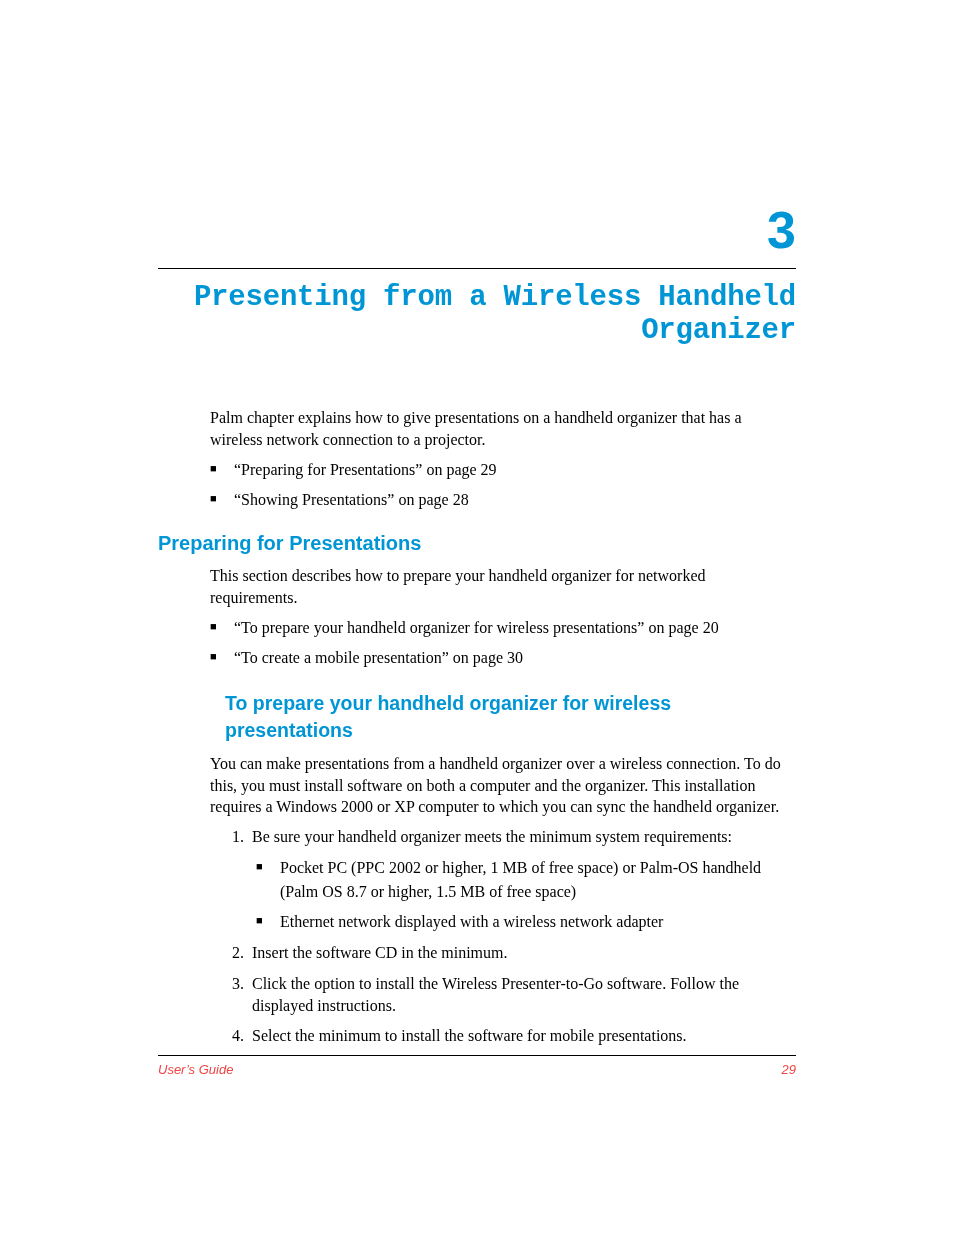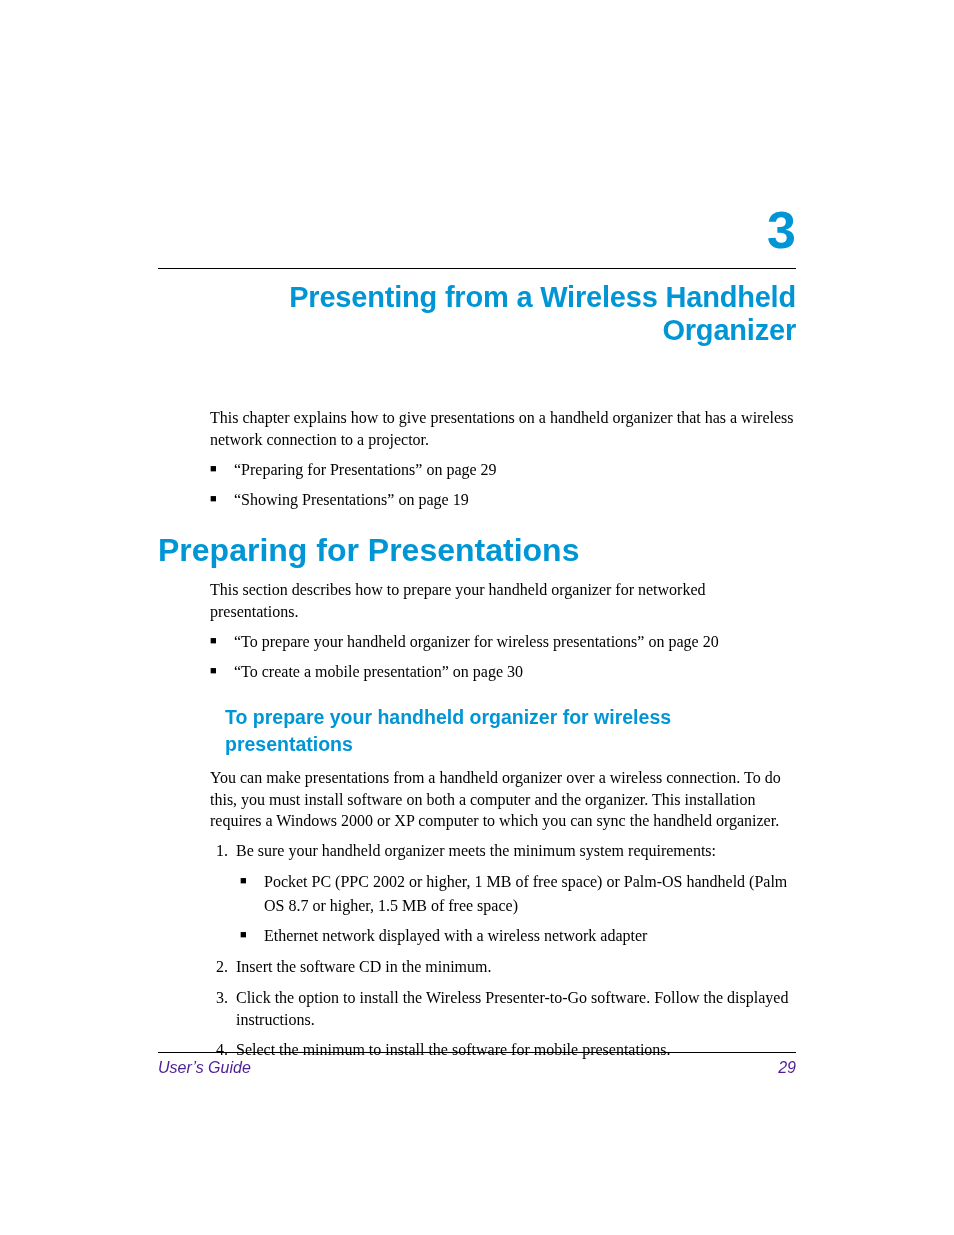--- a/index.html
+++ b/index.html
@@ -24,21 +24,21 @@
     text-align: right;
     margin: 0 0 8px 0;
     letter-spacing: 0;
   }
   .rule {
     border: 0;
     border-top: 1.5px solid #000;
     margin: 0 0 12px 0;
   }
   .chapter-title {
-    font-family: Liberation Sans, sans-serif;
+    font-family: Liberation Mono, monospace;
     font-weight: 600;
     font-size: 29px;
     color: #0096d6;
     margin: 0 0 60px 0;
     text-align: right;
     letter-spacing: -0.2px;
   }
   .body-block {
     margin-left: 52px;
     font-size: 16px;
@@ -63,39 +63,39 @@
     content: "■";
     position: absolute;
     left: 0;
     top: 2px;
     font-size: 11px;
     color: #000;
   }
   .h2 {
     font-family: "Trebuchet MS", "Arial", sans-serif;
     font-weight: 600;
-    font-size: 32px;
+    font-size: 20px;
     color: #0096d6;
     margin: 18px 0 10px 0;
   }
   .h3 {
     font-family: "Trebuchet MS", "Arial", sans-serif;
     font-weight: 600;
     font-size: 19.5px;
     color: #0096d6;
     margin: 20px 0 10px 15px;
   }
   ol.num {
     list-style: decimal;
     padding-left: 22px;
     margin: 8px 0 0 0;
   }
   ol.num > li {
     padding-left: 4px;
-    margin: 8px 0;
+    margin: 8px 16px;
     line-height: 1.4;
   }
   ol.num ul.sq {
     margin: 8px 0 8px 4px;
   }
   .footer {
     position: absolute;
     left: 158px;
     right: 158px;
     bottom: 158px;
@@ -103,45 +103,45 @@
   .footer-rule {
     border: 0;
     border-top: 1px solid #000;
     margin: 0 0 6px 0;
   }
   .footer-row {
     display: flex;
     justify-content: space-between;
     font-family: "Trebuchet MS", "Arial", sans-serif;
     font-style: italic;
-    font-size: 16px;
-    color: #4c1d95;
+    font-size: 13px;
+    color: #ef4444;
   }
 </style>
 </head>
 <body>
 
 <div class="page">
 
   <div class="chapter-number">3</div>
   <hr class="rule">
   <h1 class="chapter-title">Presenting from a Wireless Handheld Organizer</h1>
 
   <div class="body-block">
-    <p class="para">This chapter explains how to give presentations on a handheld organizer that has a wireless network connection to a projector.</p>
+    <p class="para">Palm chapter explains how to give presentations on a handheld organizer that has a wireless network connection to a projector.</p>
     <ul class="sq">
       <li>“Preparing for Presentations” on page 29</li>
-      <li>“Showing Presentations” on page 19</li>
+      <li>“Showing Presentations” on page 28</li>
     </ul>
   </div>
 
   <h2 class="h2">Preparing for Presentations</h2>
 
   <div class="body-block">
-    <p class="para">This section describes how to prepare your handheld organizer for networked presentations.</p>
+    <p class="para">This section describes how to prepare your handheld organizer for networked requirements.</p>
     <ul class="sq">
       <li>“To prepare your handheld organizer for wireless presentations” on page 20</li>
       <li>“To create a mobile presentation” on page 30</li>
     </ul>
 
     <h3 class="h3">To prepare your handheld organizer for wireless presentations</h3>
 
     <p class="para">You can make presentations from a handheld organizer over a wireless connection. To do this, you must install software on both a computer and the organizer. This installation requires a Windows 2000 or XP computer to which you can sync the handheld organizer.</p>
 
     <ol class="num">

